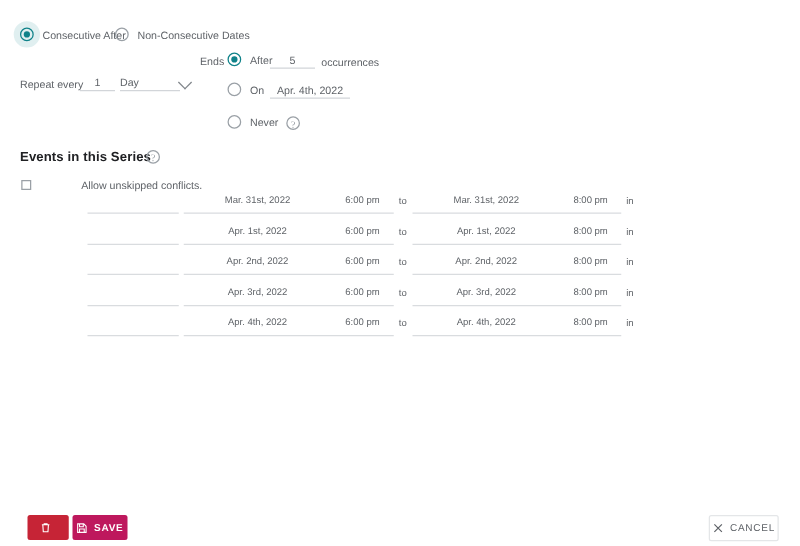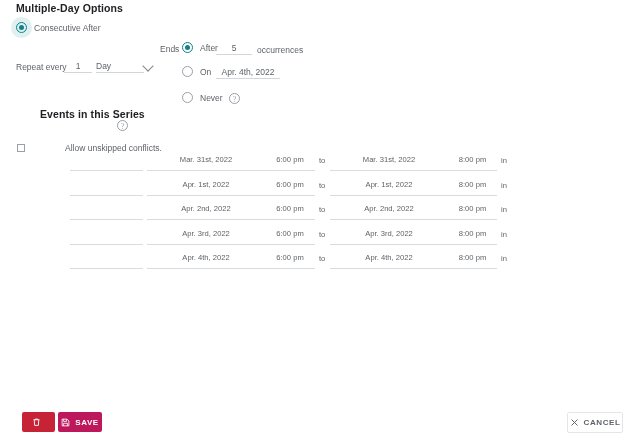--- a/index.html
+++ b/index.html
@@ -20,21 +20,21 @@
   
   .section-title {
     position: absolute;
     font-size: 10.5px;
     font-weight: bold;
     color: #202124;
     letter-spacing: 0.1px;
     white-space: nowrap;
   }
   #title-multiday { left: 16px; top: 2px; }
-  #title-events   { left: 16px; top: 108px; margin-left: 24px; }
+  #title-events   { left: 16px; top: 120px; }
 
   .help-icon {
     position: absolute;
     width: 11px; height: 11px;
     border: 1px solid #9aa0a6;
     border-radius: 50%;
     color: #9aa0a6;
     font-size: 8px;
     line-height: 11px;
     text-align: center;
@@ -201,36 +201,39 @@
     background: #be185d;
     color: #ffffff;
     font-weight: bold;
   }
   #btn-cancel {
     left: 567px; top: 412px;
     width: 56px; height: 21px;
     background: #ffffff;
     color: #5f6368;
     border: 1px solid #e4e6e8;
-    font-weight: bold;
+    font-weight: normal;
   }
   .icon-svg { display: block; }
 </style>
 </head>
 <body>
 
 <div class="page">
 
-  <div class="section-title" id="title-multiday">Multiple-Day Options</div>
 
   <div class="radio-row" id="radio-consecutive">
     <span class="radio checked halo"></span>
     <span class="radio-label">Consecutive After</span>
   </div>
 
+  <div class="radio-row" id="radio-nonconsecutive">
+    <span class="radio"></span>
+    <span class="radio-label">Non-Consecutive Dates</span>
+  </div>
 
   <div class="label" id="label-repeat-every">Repeat every</div>
 
   <div class="uline" id="input-repeat-num">1</div>
 
   <div class="select-box">
     <span>Day</span>
     <span class="chevron"></span>
   </div>
 

